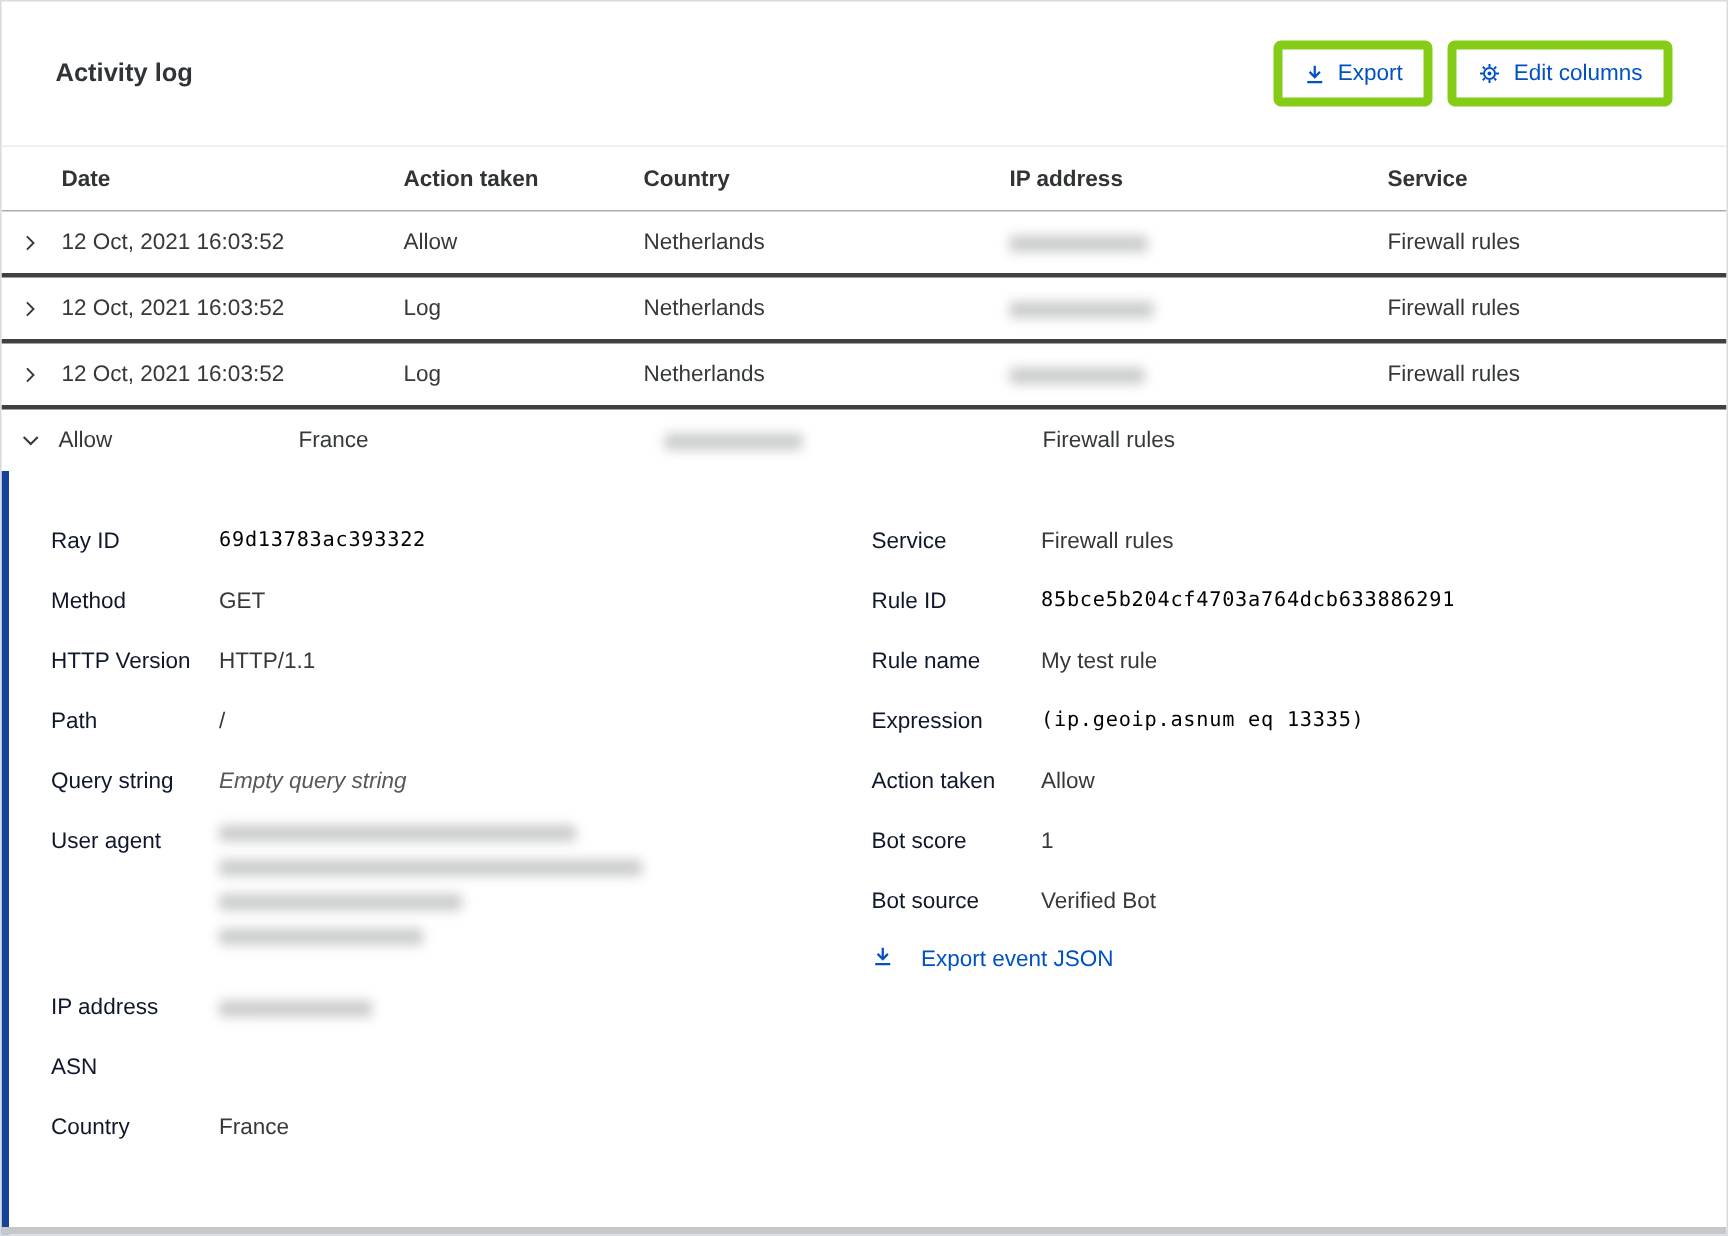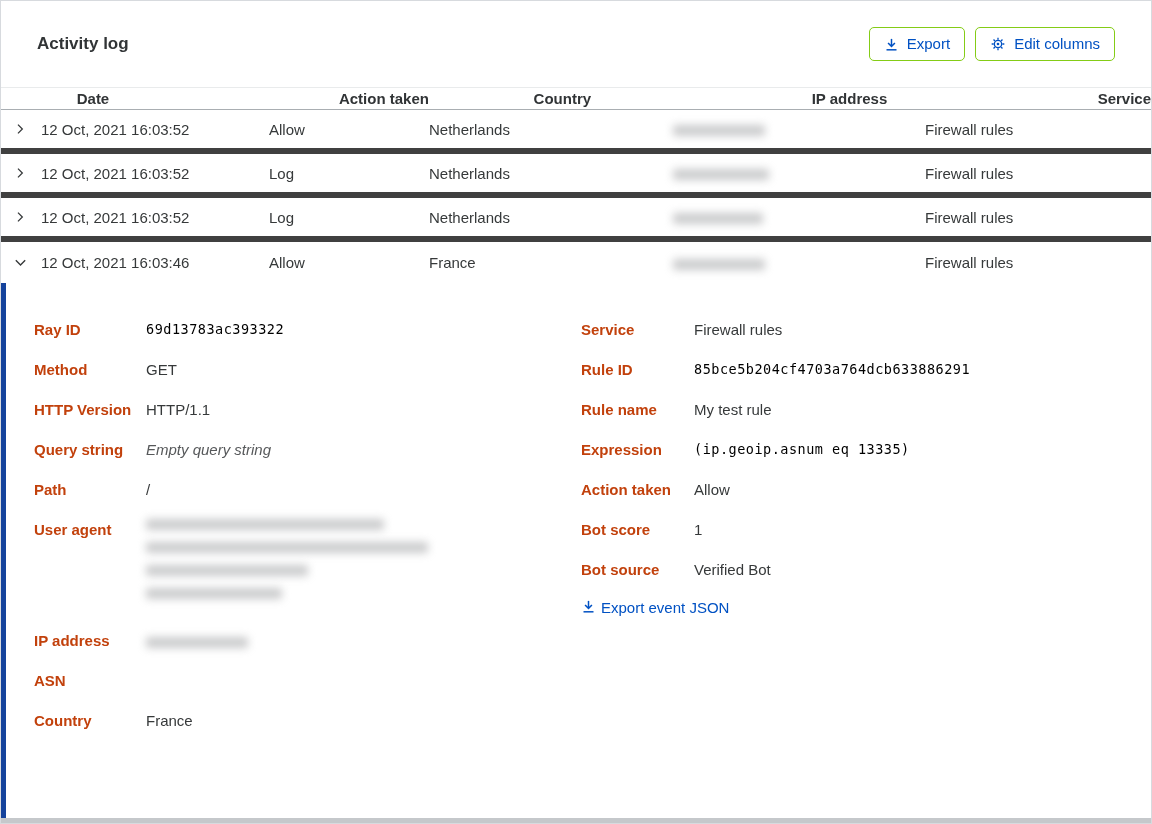--- a/index.html
+++ b/index.html
@@ -10,34 +10,34 @@
     border:1px solid #d7dade; position:relative;
     display:flex; flex-direction:column; overflow:hidden;
     color:#36393a;
   }
   
   .topbar{ display:flex; justify-content:space-between; align-items:center; padding:26px 36px 26px 36px; }
   .title{ font-size:17px; font-weight:700; color:#313436; }
   .btn-group{ display:flex; gap:10px; }
   .btn{
     display:flex; align-items:center; gap:8px;
-    border:1px solid #84cc16; border-radius:5px; background:#fff;
+    border:6px solid #84cc16; border-radius:5px; background:#fff;
     color:#0051c3; font-size:15px; font-family:inherit;
     padding:7px 14px; cursor:pointer; line-height:18px;
   }
   .btn svg{ display:block; }
   
   .thead{
-    display:flex; align-items:center; height:23px;
+    display:flex; align-items:center; height:44px;
     border-top:1px solid #e9ebec; border-bottom:1px solid #a9aeb2;
-    font-weight:700; font-size:15px; color:#313436;gap:36px;
+    font-weight:700; font-size:15px; color:#313436;
   }
   .trow{
     display:flex; align-items:center; height:44px;
-    border-bottom:6px solid #404040; font-size:15px; cursor:pointer;
+    border-bottom:3px solid #404040; font-size:15px; cursor:pointer;
   }
   .trow.expanded{ height:41px; border-bottom:none; }
   .col-chev{ width:38px; display:flex; justify-content:center; align-items:center; }
   .col-date{ width:230px; padding-left:2px; }
   .col-action{ width:160px; }
   .col-country{ width:244px; }
   .col-ip{ width:252px; }
   .col-service{ flex:1; }
   .chev svg{ display:block; }
   
@@ -47,29 +47,29 @@
   }
   
   .panel{
     flex:1; display:flex; align-items:flex-start;
     border-left:5px solid #15439c;
     padding:36px 30px 0 28px;
   }
   .panel-left{ width:547px; flex-shrink:0; }
   .panel-right{ flex:1; }
   .drow{ display:flex; margin-bottom:19px; line-height:21px; font-size:15px; }
-  .dlabel{ width:112px; flex-shrink:0; font-weight:700; color:#c2410c; }
+  .dlabel{ width:112px; flex-shrink:0; font-weight:400; color:#0f172a; }
   .panel-right .dlabel{ width:113px; }
   .dvalue{ color:#36393a; word-break:break-all; }
   .panel-right .dvalue{ max-width:292px; }
   .mono{ font-family:"DejaVu Sans Mono", monospace; font-size:13.5px; color:#000000; letter-spacing:.5px; }
   .italic{ font-style:italic; color:#56585a; }
   .ua-lines .blur{ display:block; margin-bottom:12px; }
   .link{
-    display:flex; align-items:flex-start; gap:5px; margin-top:4px;
+    display:flex; align-items:center; gap:18px; margin-top:4px;
     color:#0051c3; font-size:15px; cursor:pointer; text-decoration:none;
   }
   
   .bottom-strip{
     position:absolute; left:0; right:0; bottom:0; height:5px;
     background:#c5c8cb;
   }
 </style>
 </head>
 <body>
@@ -157,21 +157,20 @@
   </div>
 
   <div class="trow expanded">
     <div class="col-chev">
       <span class="chev">
         <svg width="15" height="15" viewBox="0 0 24 24" fill="none" stroke="#36393a" stroke-width="2.2">
             <path d="M4.5 8.5 12 16l7.5-7.5"></path>
           </svg>
       </span>
     </div>
-    <div class="col-date">12 Oct, 2021 16:03:46</div>
     <div class="col-action">Allow</div>
     <div class="col-country">France</div>
     <div class="col-ip"><span class="blur" style="width:92px"></span></div>
     <div class="col-service">Firewall rules</div>
   </div>
 
   <div class="panel">
 
     <div class="panel-left">
       <div class="drow">
@@ -180,26 +179,26 @@
       </div>
       <div class="drow">
         <div class="dlabel">Method</div>
         <div class="dvalue">GET</div>
       </div>
       <div class="drow">
         <div class="dlabel">HTTP Version</div>
         <div class="dvalue">HTTP/1.1</div>
       </div>
       <div class="drow">
+        <div class="dlabel">Path</div>
+        <div class="dvalue">/</div>
+      </div>
+      <div class="drow">
         <div class="dlabel">Query string</div>
         <div class="dvalue italic">Empty query string</div>
-      </div>
-      <div class="drow">
-        <div class="dlabel">Path</div>
-        <div class="dvalue">/</div>
       </div>
       <div class="drow">
         <div class="dlabel">User agent</div>
         <div class="dvalue ua-lines">
           <span class="blur" style="width:238px"></span>
           <span class="blur" style="width:282px"></span>
           <span class="blur" style="width:162px"></span>
           <span class="blur" style="width:136px"></span>
         </div>
       </div>

